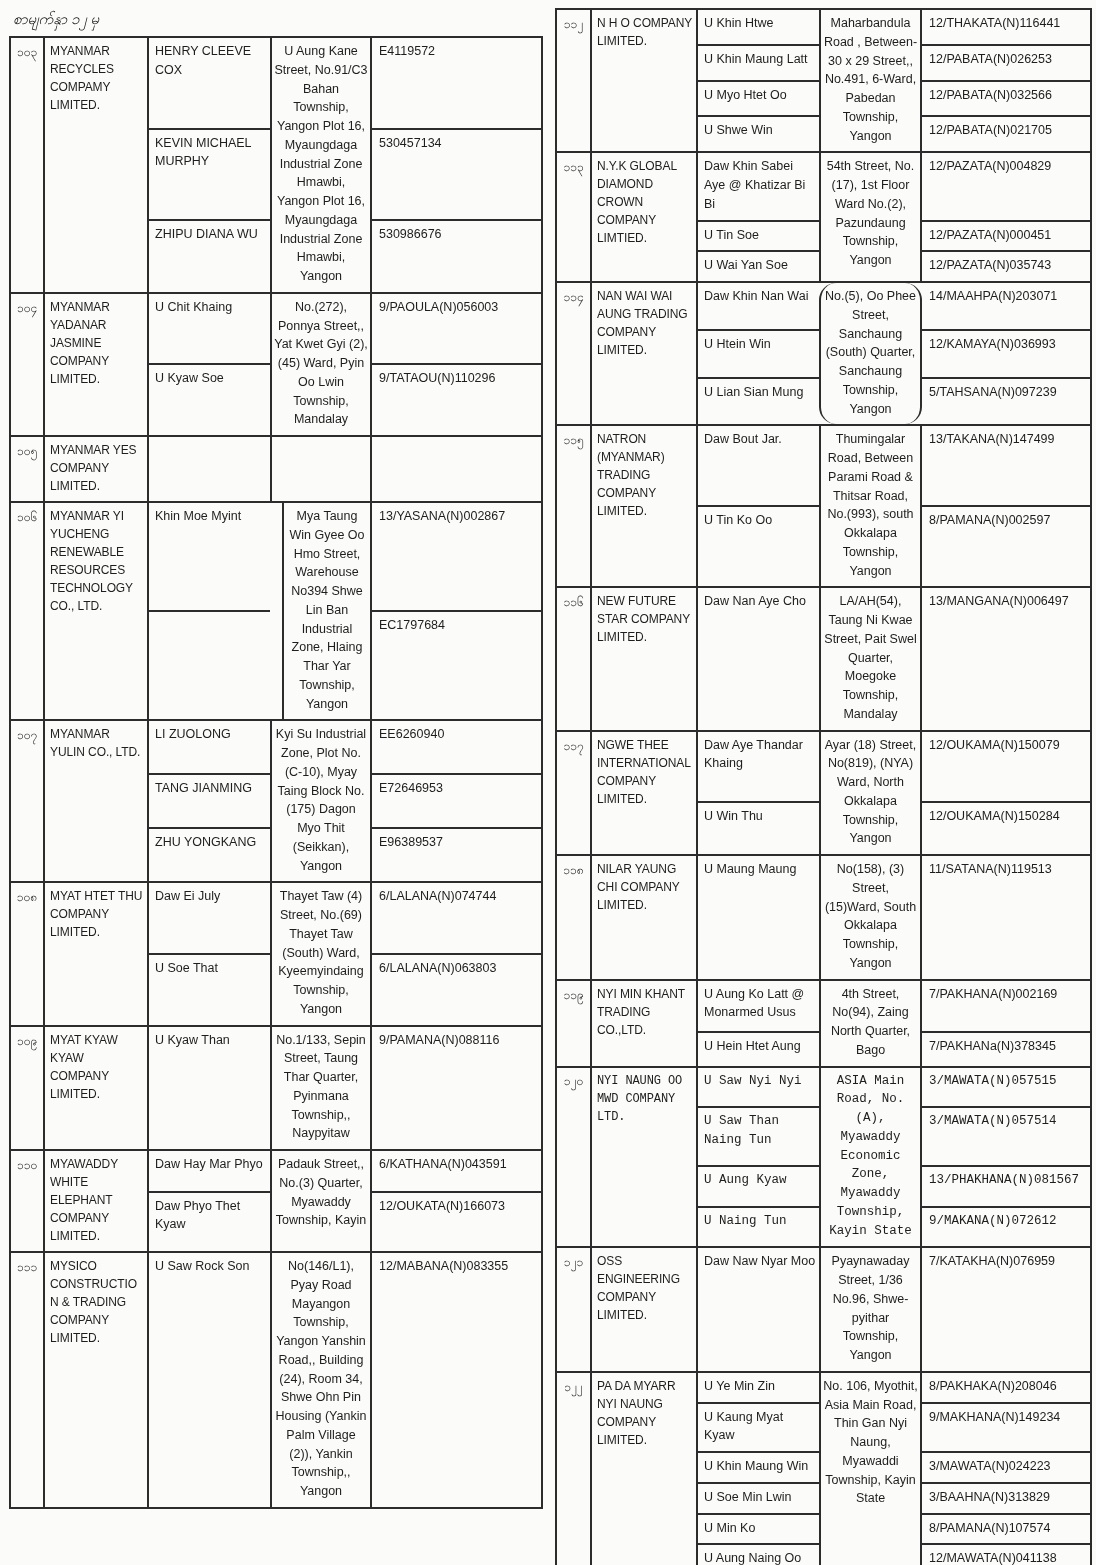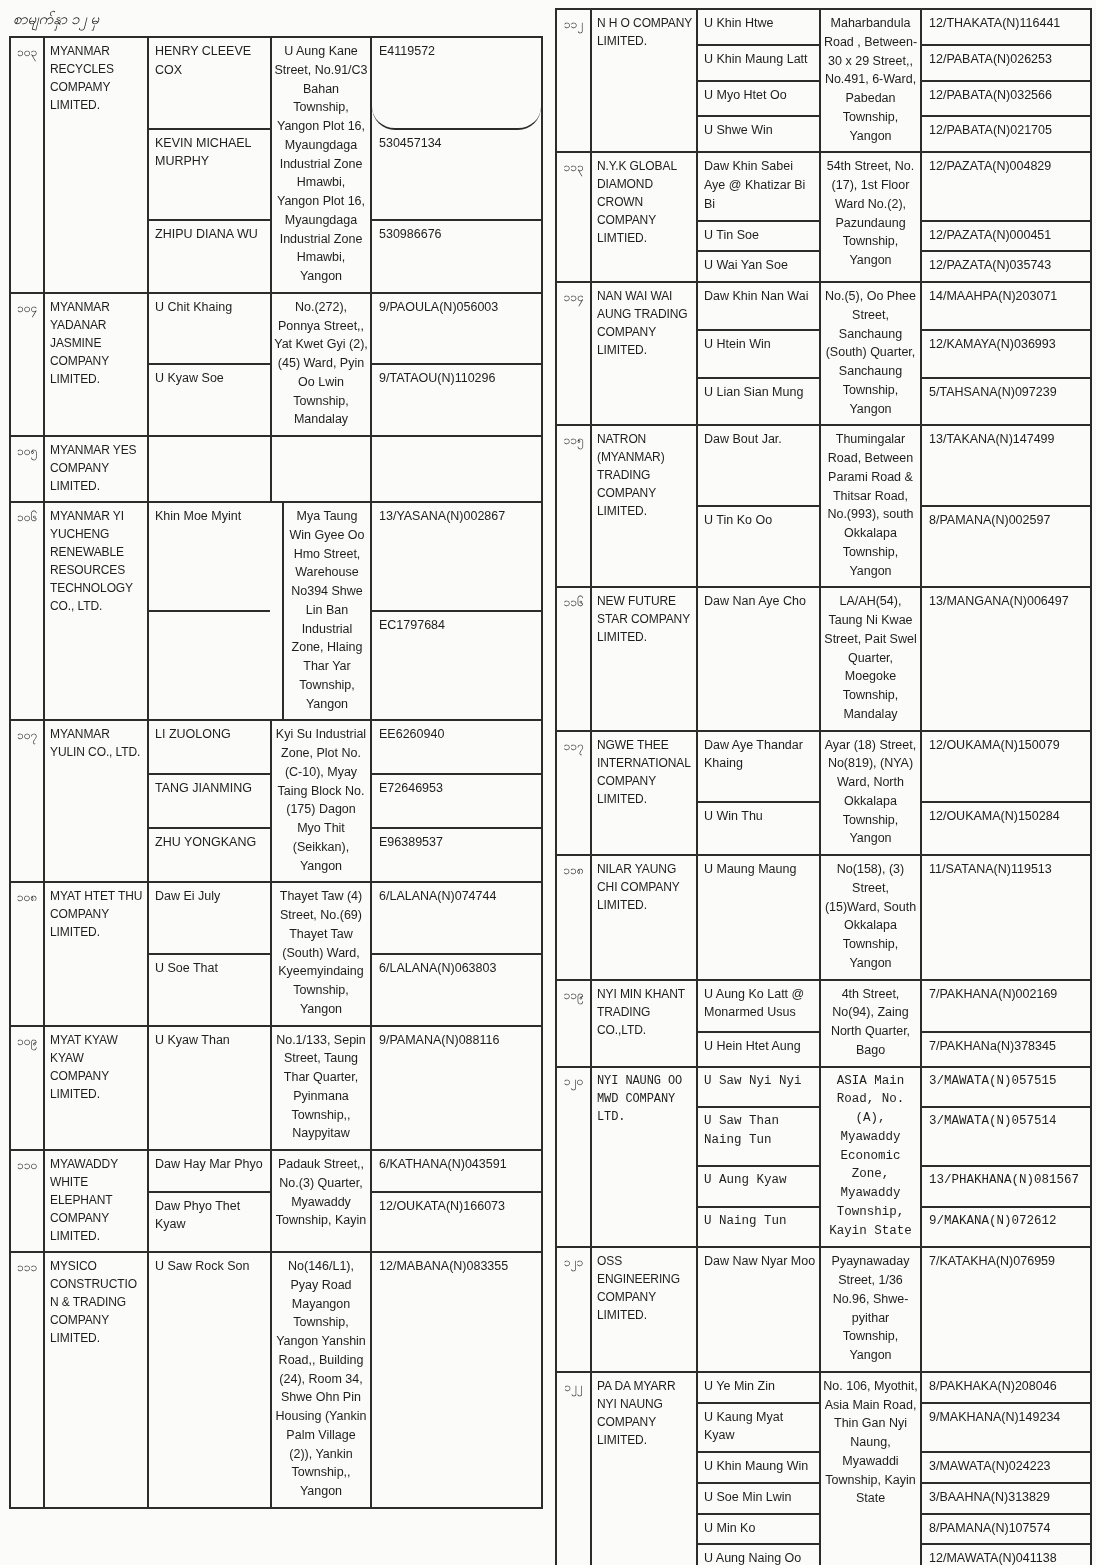--- a/index.html
+++ b/index.html
@@ -38,21 +38,21 @@
   <div class="colL">
     <div class="note header-note">စာမျက်နှာ ၁၂ မှ</div>
     <div class="table left" id="left-table">
     <div class="trow" style="grid-template-rows: repeat(2, min-content) auto;">
           <div class="c serial" style="grid-area: 1 / 1 / -1;">၁၀၃</div>
           <div class="c company" style="grid-area: 1 / 2 / -1;">MYANMAR RECYCLES COMPAMY LIMITED.</div>
           <div class="c director divided" style="grid-area: 1 / 3;">HENRY CLEEVE COX</div>
           <div class="c director divided" style="grid-area: 2 / 3;">KEVIN MICHAEL MURPHY</div>
           <div class="c director" style="grid-area: 3 / 3;">ZHIPU DIANA WU</div>
           <div class="c address" style="grid-area: 1 / 4 / -1;">U Aung Kane Street, No.91/C3 Bahan Township, Yangon Plot 16, Myaungdaga Industrial Zone Hmawbi, Yangon Plot 16, Myaungdaga Industrial Zone Hmawbi, Yangon</div>
-          <div class="c nrc divided" style="grid-area: 1 / 5; border-radius: 23px;">E4119572</div>
+          <div class="c nrc divided" style="grid-area: 1 / 5;">E4119572</div>
           <div class="c nrc divided" style="grid-area: 2 / 5;">530457134</div>
           <div class="c nrc" style="grid-area: 3 / 5;">530986676</div>
         </div>
         <div class="trow" style="grid-template-rows: repeat(1, min-content) auto;">
           <div class="c serial" style="grid-area: 1 / 1 / -1;">၁၀၄</div>
           <div class="c company" style="grid-area: 1 / 2 / -1;">MYANMAR YADANAR JASMINE COMPANY LIMITED.</div>
           <div class="c director divided" style="grid-area: 1 / 3;">U Chit Khaing</div>
           <div class="c director" style="grid-area: 2 / 3;">U Kyaw Soe</div>
           <div class="c address" style="grid-area: 1 / 4 / -1;">No.(272), Ponnya Street,, Yat Kwet Gyi (2), (45) Ward, Pyin Oo Lwin Township, Mandalay</div>
           <div class="c nrc divided" style="grid-area: 1 / 5;">9/PAOULA(N)056003</div>
@@ -143,21 +143,21 @@
           <div class="c nrc divided" style="grid-area: 1 / 5;">12/PAZATA(N)004829</div>
           <div class="c nrc divided" style="grid-area: 2 / 5;">12/PAZATA(N)000451</div>
           <div class="c nrc" style="grid-area: 3 / 5;">12/PAZATA(N)035743</div>
         </div>
         <div class="trow" style="grid-template-rows: repeat(2, min-content) auto;">
           <div class="c serial" style="grid-area: 1 / 1 / -1;">၁၁၄</div>
           <div class="c company" style="grid-area: 1 / 2 / -1;">NAN WAI WAI AUNG TRADING COMPANY LIMITED.</div>
           <div class="c director divided" style="grid-area: 1 / 3;">Daw Khin Nan Wai</div>
           <div class="c director divided" style="grid-area: 2 / 3;">U Htein Win</div>
           <div class="c director" style="grid-area: 3 / 3;">U Lian Sian Mung</div>
-          <div class="c address" style="grid-area: 1 / 4 / -1;">No.(5), Oo Phee Street, Sanchaung (South) Quarter, Sanchaung Township, Yangon</div>
+          <div class="c address" style="grid-area: 1 / 4 / -1; border-radius: 17px;">No.(5), Oo Phee Street, Sanchaung (South) Quarter, Sanchaung Township, Yangon</div>
           <div class="c nrc divided" style="grid-area: 1 / 5;">14/MAAHPA(N)203071</div>
           <div class="c nrc divided" style="grid-area: 2 / 5;">12/KAMAYA(N)036993</div>
           <div class="c nrc" style="grid-area: 3 / 5;">5/TAHSANA(N)097239</div>
         </div>
         <div class="trow" style="grid-template-rows: repeat(1, min-content) auto;">
           <div class="c serial" style="grid-area: 1 / 1 / -1;">၁၁၅</div>
           <div class="c company" style="grid-area: 1 / 2 / -1;">NATRON (MYANMAR) TRADING COMPANY LIMITED.</div>
           <div class="c director divided" style="grid-area: 1 / 3;">Daw Bout Jar.</div>
           <div class="c director" style="grid-area: 2 / 3;">U Tin Ko Oo</div>
           <div class="c address" style="grid-area: 1 / 4 / -1;">Thumingalar Road, Between Parami Road &amp; Thitsar Road, No.(993), south Okkalapa Township, Yangon</div>

